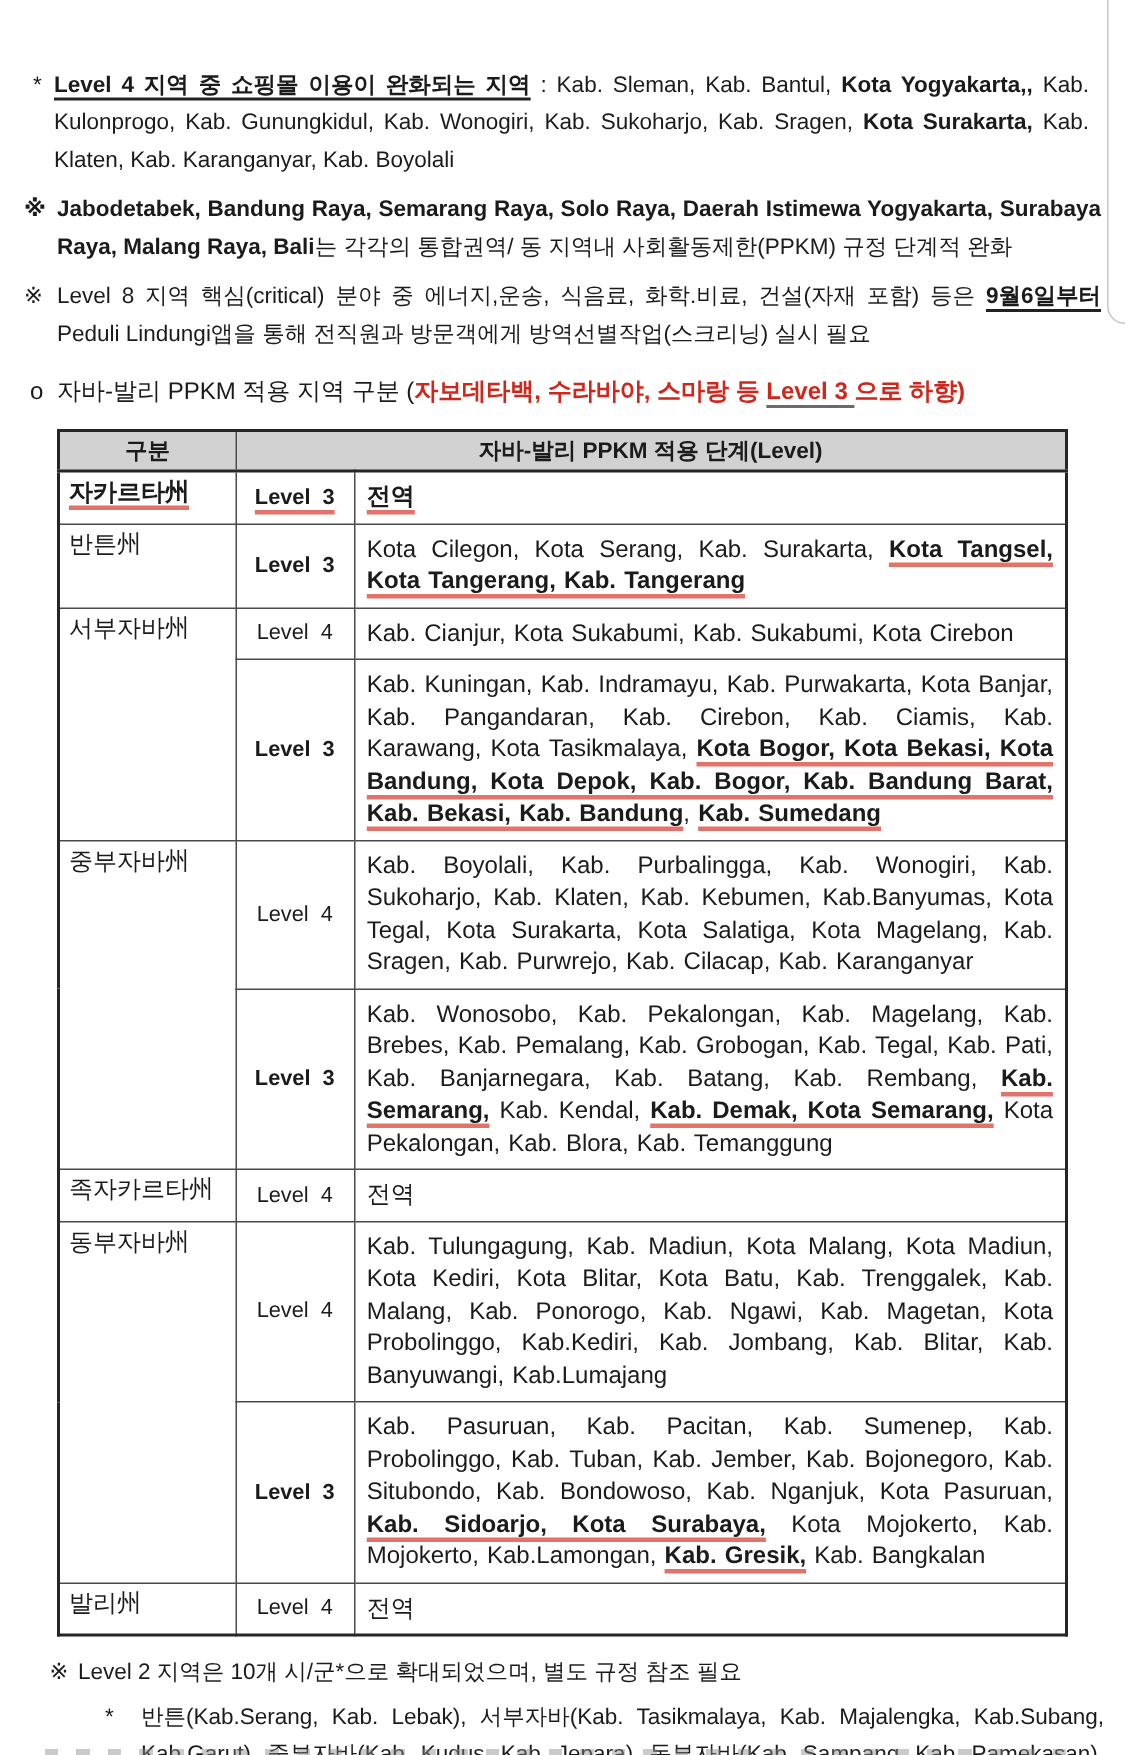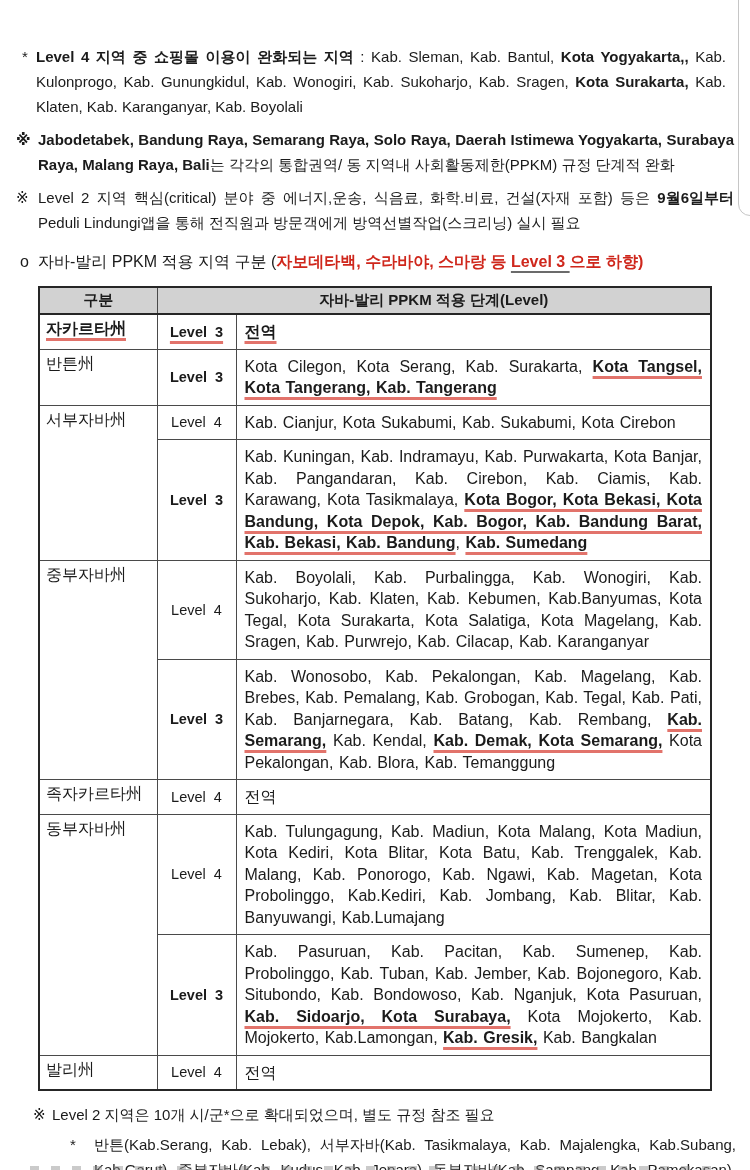--- a/index.html
+++ b/index.html
@@ -6,21 +6,21 @@
   .page{
     position:relative;width:750px;height:1170px;overflow:hidden;background:#ffffff;
     color:#1b1b1b;font-family:"Liberation Sans","DejaVu Sans",sans-serif;
   }
   
   .note{position:relative;font-size:15px;line-height:25px;text-align:justify;}
   .marker{position:absolute;left:0;top:0;}
   .p1{margin:44px 0 0 22px;width:690px;padding-left:14px;}
   .p2,.p3{margin:8px 0 0 16px;width:696px;padding-left:22px;}
   .b{font-weight:700;}
-  .u{text-decoration-color:#222;text-decoration-thickness:1.5px;text-underline-offset:3.5px;}
+  .u{text-decoration:underline;text-decoration-color:#222;text-decoration-thickness:1.5px;text-underline-offset:3.5px;}
   .ru{font-weight:700;text-decoration:underline;text-decoration-color:#e2736b;text-decoration-thickness:2.5px;text-underline-offset:3.5px;}
   .red{color:#cf271c;font-weight:700;margin-top:19px;}
   .redu{text-decoration:underline;text-decoration-color:#6b6b6b;text-decoration-thickness:2px;text-underline-offset:4px;}
   
   .title-line{position:relative;margin:16px 0 0 20px;padding-left:18px;font-size:16px;line-height:22px;}
   
   table.pt{border-collapse:collapse;table-layout:fixed;margin:13px 0 0 38px;border:2px solid #262626;}
   .pt th,.pt td{border:1px solid #4a4a4a;}
   .pt th{background:#d2d2d2;font-size:15px;font-weight:700;padding:3px 6px;border-bottom:2px solid #262626;text-align:center;}
   .pt td{font-size:16px;}
@@ -50,21 +50,21 @@
     <span class="b u">Level 4 지역 중 쇼핑몰 이용이 완화되는 지역</span><span> : Kab. Sleman, Kab. Bantul, </span><span class="b">Kota Yogyakarta,,</span><span> Kab. Kulonprogo, Kab. Gunungkidul, Kab. Wonogiri, Kab. Sukoharjo, Kab. Sragen, </span><span class="b">Kota Surakarta,</span><span> Kab. Klaten, Kab. Karanganyar, Kab. Boyolali</span>
   </div>
 
   <div class="note p2">
     <span class="marker b">※</span>
     <span class="b">Jabodetabek, Bandung Raya, Semarang Raya, Solo Raya, Daerah Istimewa Yogyakarta, Surabaya Raya, Malang Raya, Bali</span><span>는 각각의 통합권역/ 동 지역내 사회활동제한(PPKM) 규정 단계적 완화</span>
   </div>
 
   <div class="note p3">
     <span class="marker">※</span>
-    <span>Level 2 지역 핵심(critical) 분야 중 에너지,운송, 식음료, 화학.비료, 건설(자재 포함) 등은 </span><span class="b u">9월6일부터</span><span> Peduli Lindungi앱을 통해 전직원과 방문객에게 방역선별작업(스크리닝) 실시 필요</span>
+    <span>Level 8 지역 핵심(critical) 분야 중 에너지,운송, 식음료, 화학.비료, 건설(자재 포함) 등은 </span><span class="b u">9월6일부터</span><span> Peduli Lindungi앱을 통해 전직원과 방문객에게 방역선별작업(스크리닝) 실시 필요</span>
   </div>
 
   <div class="title-line">
     <span class="marker">o</span>
     <span>자바-발리 PPKM 적용 지역 구분 (</span><span class="red">자보데타백, 수라바야, 스마랑 등 </span><span class="red redu">Level 3 </span><span class="red">으로 하향)</span>
   </div>
 
   <table class="pt">
     <colgroup>
         <col style="width:118px">

